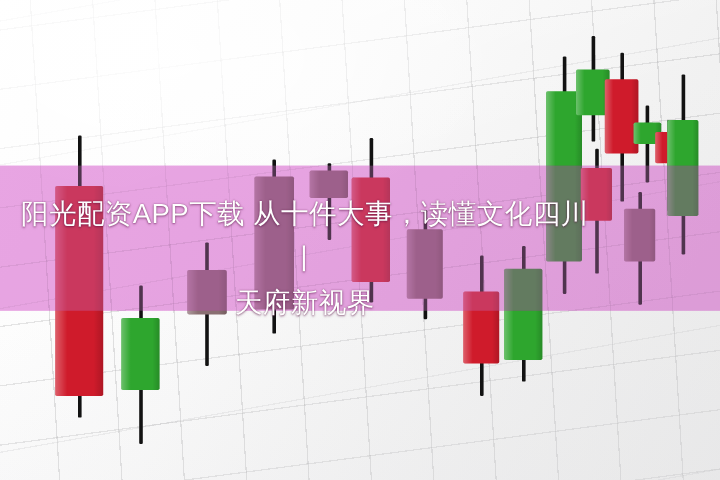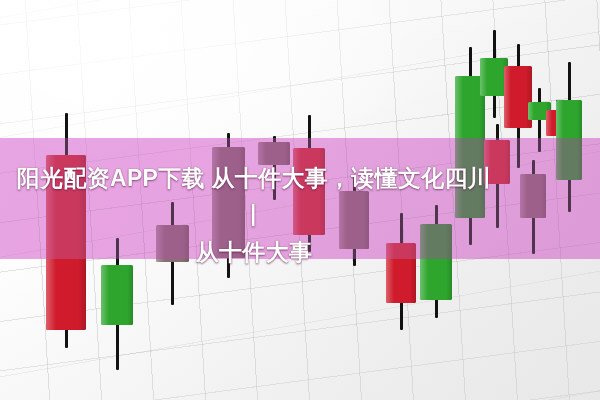--- a/index.html
+++ b/index.html
@@ -103,21 +103,21 @@
     background:#e58fdd;
     opacity:.30;
   }
 
   
   .headline{
     position:absolute;
     left:0;width:508px;
     text-align:center;
     color:#ffffff;
-    font-weight:700;
+    font-weight:400;
     font-size:23px;
     line-height:37px;
     letter-spacing:.3px;
     text-shadow:
       0 1px 2px rgba(80,10,60,.55),
       0 0 1px rgba(90,20,70,.7);
     white-space:normal;
     padding:0 8px;
     box-sizing:border-box;
   }
@@ -207,16 +207,16 @@
         <div class="wick" style="top: 62px; height: 150px;"></div>
         <div class="body" style="top: 100px; height: 80px; background: rgb(46, 166, 46);"></div>
       </div>
     </div>
 
   <div class="band" id="band" style="top: 138px; height: 121px; background: rgb(222, 127, 214);"></div>
   <div class="band-lighten" id="bandlite" style="top: 138px; height: 121px;"></div>
 
   <div class="headline" id="headline" style="top: 160px; color: rgb(255, 255, 255);">
     <span class="hl-line">阳光配资APP下载 从十件大事，读懂文化四川丨</span>
-    <span class="hl-line">从十件大事</span>
+    <span class="hl-line">天府新视界</span>
   </div>
 
 </div>
 
 </body></html>

